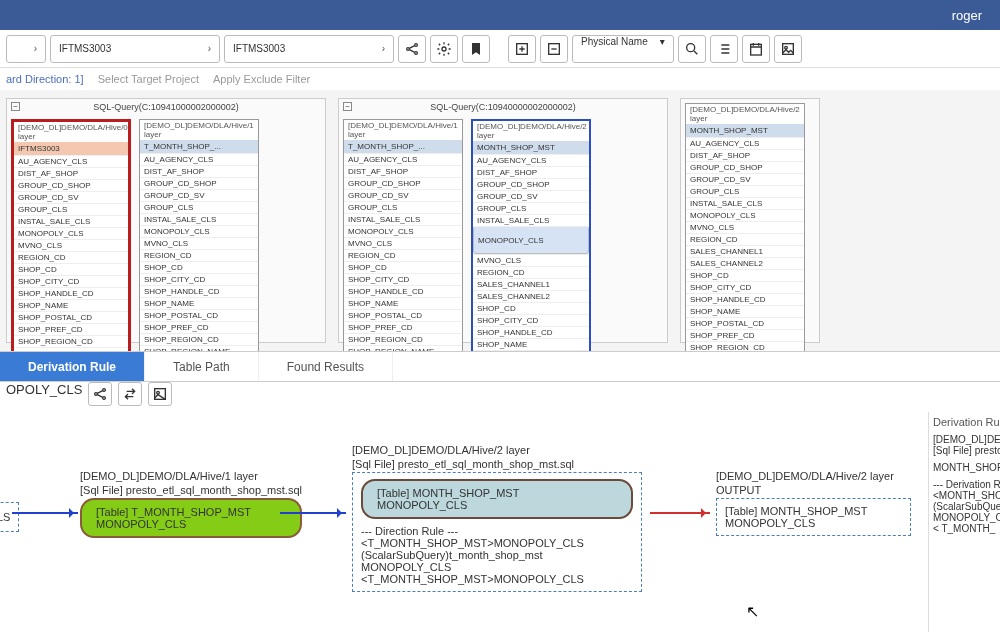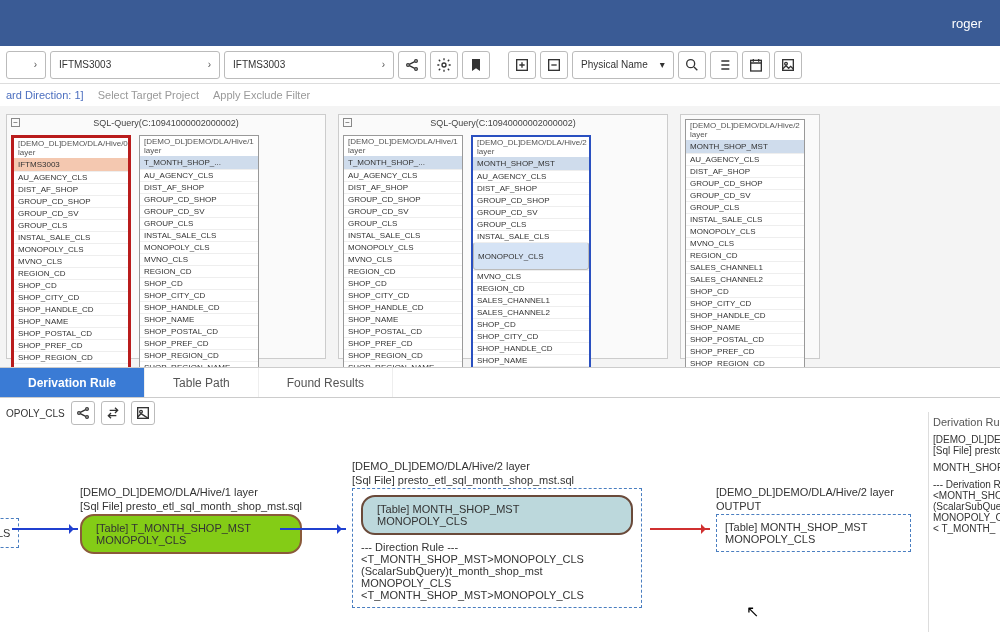--- a/index.html
+++ b/index.html
@@ -1,42 +1,42 @@
 <!DOCTYPE html>
 <html><head>
 <meta charset="utf-8">
 <style>
 *{margin:0;padding:0;box-sizing:border-box;font-family:Arial,Helvetica,sans-serif}
 body{width:1000px;height:643px;overflow:hidden;background:#fff;position:relative;font-size:10px;color:#333}
-.top-bar{height:46px;background:#3a5b95;color:#fff;display:flex;align-items:center;justify-content:flex-end;padding:0 18px;font-size:13px}
+.top-bar{height:30px;background:#3a5b95;color:#fff;display:flex;align-items:center;justify-content:flex-end;padding:0 18px;font-size:13px}
 .toolbar{height:38px;display:flex;align-items:center;gap:4px;padding:4px 6px;border-bottom:1px solid #ddd}
 .sel{height:28px;border:1px solid #bbb;border-radius:3px;padding:0 8px;display:flex;align-items:center;justify-content:space-between;background:#fff;cursor:pointer}
 .sel.small{width:40px}
 .sel .chev{font-size:10px;color:#555}
 .tool-btn{width:28px;height:28px;border:1px solid #bbb;border-radius:3px;display:flex;align-items:center;justify-content:center;background:#fff;cursor:pointer;color:#333}
-.tool-drop{height:28px;border:1px solid #bbb;border-radius:3px;display:flex;align-items:center;padding:0 8px;gap:12px;cursor:pointer}
+.tool-drop{height:28px;border:1px solid #bbb;border-radius:3px;display:flex;padding:0 8px;gap:12px;cursor:pointer}
 .filter-row{height:22px;display:flex;align-items:center;gap:14px;padding:0 6px;font-size:11px;color:#4b6ebf}
 .filter-row .grey{color:#999}
 .canvas{height:262px;background:#f4f4f4;display:flex;gap:12px;padding:8px 6px;overflow:hidden;border-bottom:1px solid #ccc}
 .sql-panel{background:#fafafa;border:1px solid #ccc;flex:0 0 auto;position:relative}
 .sql-panel .hdr{text-align:center;font-size:9px;padding:3px 0;color:#444;position:relative}
 .sql-panel .hdr .collapse{position:absolute;left:4px;top:3px;width:9px;height:9px;border:1px solid #888;font-size:8px;line-height:7px;text-align:center;cursor:pointer}
 .sql-panel .cols{display:flex;gap:8px;padding:4px}
 .col-table{border:1px solid #999;background:#fff;font-size:8px}
 .col-table.highlight{border:3px solid #b91c1c}
 .col-table.blue{border:2px solid #2a50c0}
 .col-table .thdr{background:#cfdcec;padding:2px 4px;font-weight:normal;white-space:nowrap;overflow:hidden;text-overflow:ellipsis}
 .col-table.highlight .thdr{background:#f4c8b0}
 .col-table .trow{padding:1px 4px;border-top:1px solid #eee;white-space:nowrap;background:#fff}
 .col-table .trow.sel{background:#d5e3f5}
 .col-table .path{font-size:8px;color:#555;padding:1px 4px}
 .tabs{height:30px;display:flex;border-bottom:1px solid #ccc}
 .tab{padding:0 28px;display:flex;align-items:center;font-size:12px;cursor:pointer;color:#555;border-right:1px solid #eee}
 .tab.active{background:#3a7bd5;color:#fff;font-weight:bold}
-.detail-bar{height:30px;display:flex;align-items:center;gap:6px;padding:0 6px;font-size:10px}
+.detail-bar{height:30px;display:flex;gap:6px;padding:0 6px;font-size:13px}
 .detail-bar .sq-btn{width:24px;height:24px;border:1px solid #bbb;border-radius:3px;display:flex;align-items:center;justify-content:center;cursor:pointer}
 .flow{height:200px;position:relative;background:#fff;overflow:hidden}
 .node{position:absolute;font-size:11px}
 .node .path{color:#333;margin-bottom:2px}
 .node .box{border:2px solid #8a5a3a;border-radius:14px;padding:6px 14px;background:#84cc16}
 .node .box.teal{background:#bcd8dc;border-color:#6a4a3a}
 .node .dashed{border:1px dashed #4a7ec0;padding:6px 8px;font-size:11px}
 .node .dashed .box{margin-bottom:6px}
 .arrow{position:absolute;height:2px}
 .arrow::after{content:'';position:absolute;right:-1px;top:-4px;border:5px solid transparent}

